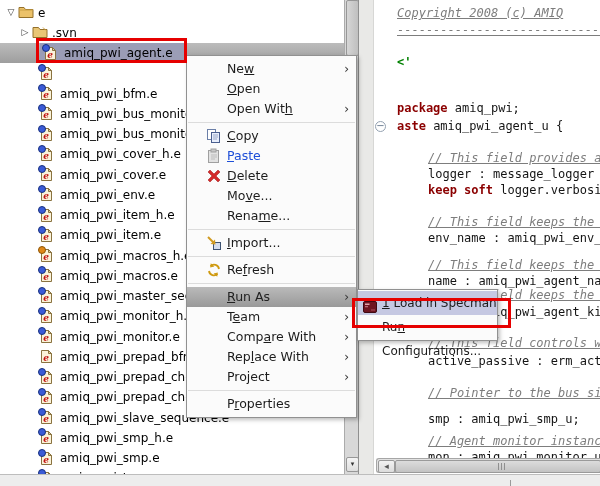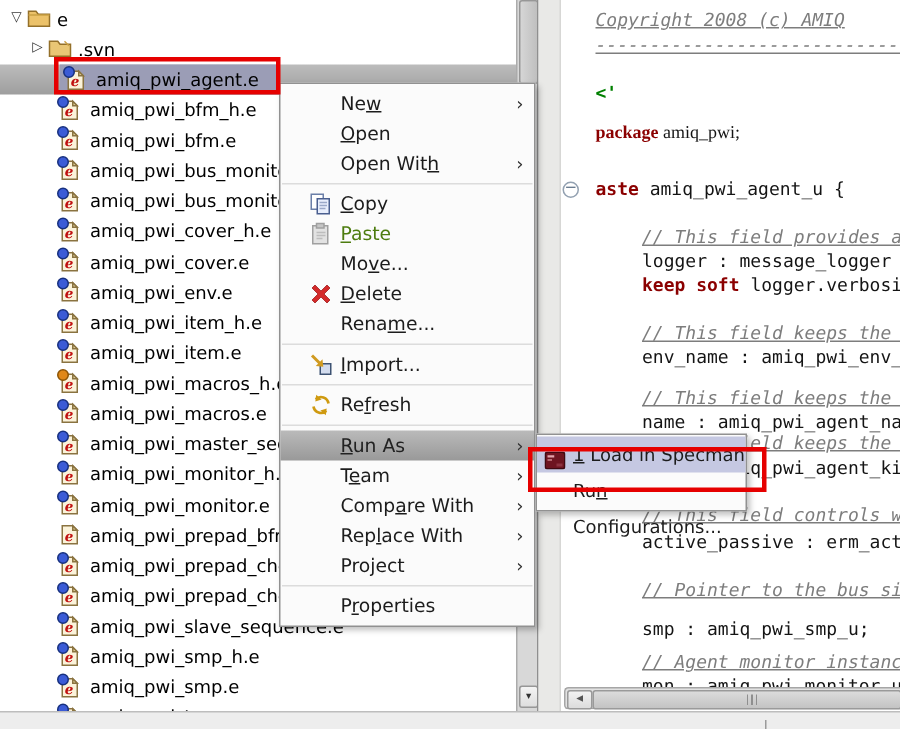--- a/index.html
+++ b/index.html
@@ -47,21 +47,21 @@
                 background:repeating-linear-gradient(90deg,#8f8f8f 0,#8f8f8f 1px,transparent 1px,transparent 3px);}
 
   
   #status-strip{position:absolute;left:0;top:474px;width:600px;height:12px;background:#ededed;border-top:1px solid #bdbdbd;box-sizing:border-box;}
   #status-tick{position:absolute;left:510px;top:480px;width:1px;height:6px;background:#9a9a9a;}
 
   
   #context-menu{position:absolute;left:186px;top:55px;width:171px;background:#fbfbfb;border:1px solid #919191;
                 box-shadow:2px 2px 4px rgba(0,0,0,.25);padding:3px 0;z-index:10;box-sizing:border-box;font-size:12.5px;}
   .mi{position:relative;height:20px;line-height:20px;padding-left:40px;color:#1c1c1c;}
-  .mi.disabled{color:#4d7c0f;}
+  .mi.disabled{color:#1d4ed8;}
   .mi.hl{background:linear-gradient(#bababa,#999999);color:#222;}
   .mi .ic{position:absolute;left:19px;top:2px;width:16px;height:16px;}
   .mi .arrow{position:absolute;right:7px;top:0;font-size:12px;color:#333;}
   .msep{height:1px;background:#dcdcdc;margin:3px 1px;}
 
   
   #run-as-submenu{position:absolute;left:357px;top:289px;width:141px;background:#fbfbfb;border:1px solid #919191;
                   box-shadow:2px 2px 4px rgba(0,0,0,.25);padding:1px 0;z-index:20;box-sizing:border-box;font-size:12px;}
   .smi{position:relative;height:24px;line-height:24px;padding-left:24px;color:#1c1c1c;}
   .smi.sel{background:#c5c8e2;}
@@ -114,21 +114,20 @@
       </div>
       <div class="tree-row" style="top: 62.75px; padding-left: 40px;">
         <span class="ticon">
           <svg width="13" height="15" viewBox="0 0 13 15">
             <path d="M1.5 1.5 h7 l3 3 v9 h-10 z" fill="#fbf3da" stroke="#8a7340"></path>
             <path d="M8.5 1.5 v3 h3 z" fill="#e4d49c" stroke="#8a7340"></path>
             <text x="6" y="11.5" font-size="9" font-family="DejaVu Serif,serif" font-weight="bold" font-style="italic" fill="#c01010" text-anchor="middle">e</text>
           </svg>
           <span class="deco blue"></span>
         </span>
-        <span class="tlabel">amiq_pwi_bfm_h.e</span>
       </div>
       <div class="tree-row" style="top: 83px; padding-left: 40px;">
         <span class="ticon">
           <svg width="13" height="15" viewBox="0 0 13 15">
             <path d="M1.5 1.5 h7 l3 3 v9 h-10 z" fill="#fbf3da" stroke="#8a7340"></path>
             <path d="M8.5 1.5 v3 h3 z" fill="#e4d49c" stroke="#8a7340"></path>
             <text x="6" y="11.5" font-size="9" font-family="DejaVu Serif,serif" font-weight="bold" font-style="italic" fill="#c01010" text-anchor="middle">e</text>
           </svg>
           <span class="deco blue"></span>
         </span>
@@ -350,21 +349,21 @@
 
   <div id="editor">
     <div id="lruler"></div>
     <div id="foldruler">
         <span class="foldmark" style="top: 121px;">−</span>
       </div>
     <div id="code-area">
         <div class="cl" style="top: 6px; left: 38px;"><span class="cm">Copyright 2008 (c) AMIQ</span></div>
         <div class="cl" style="top: 23px; left: 38px;"><span class="cm">--------------------------------------------------------</span></div>
         <div class="cl" style="top: 55px; left: 38px;"><span class="gr">&lt;'</span></div>
-        <div class="cl" style="top: 81px; left: 38px; font-family: Liberation Serif, serif;"><span class="kw">package</span><span class="pl"> amiq_pwi;</span></div>
+        <div class="cl" style="top: 101px; left: 38px;"><span class="kw">package</span><span class="pl"> amiq_pwi;</span></div>
         <div class="cl" style="top: 119px; left: 38px;"><span class="kw">aste</span><span class="pl"> amiq_pwi_agent_u {</span></div>
         <div class="cl" style="top: 151px; left: 69px;"><span class="cm">// This field provides a </span></div>
         <div class="cl" style="top: 167px; left: 69px;"><span class="pl">logger : message_logger </span></div>
         <div class="cl" style="top: 183px; left: 69px;"><span class="kw">keep soft</span><span class="pl"> logger.verbosit</span></div>
         <div class="cl" style="top: 215px; left: 69px;"><span class="cm">// This field keeps the m</span></div>
         <div class="cl" style="top: 231px; left: 69px;"><span class="pl">env_name : amiq_pwi_env_n</span></div>
         <div class="cl" style="top: 258px; left: 69px;"><span class="cm">// This field keeps the a</span></div>
         <div class="cl" style="top: 274px; left: 69px;"><span class="pl">name : amiq_pwi_agent_nam</span></div>
         <div class="cl" style="top: 288px; left: 69px;"><span class="cm">// This field keeps the a</span></div>
         <div class="cl" style="top: 305px; left: 69px;"><span class="pl">kind : amiq_pwi_agent_kin</span></div>
@@ -394,24 +393,24 @@
       <div class="mi"><span class="ic"><svg width="16" height="16" viewBox="0 0 16 16">
             <rect x="1.5" y="1.5" width="8" height="10" fill="#fff" stroke="#6b7fa8"></rect>
             <rect x="5.5" y="4.5" width="8" height="10" fill="#e8eefc" stroke="#4a5f8f"></rect>
             <path d="M7 7h5M7 9h5M7 11h4" stroke="#9aa8c8"></path>
           </svg></span><span><u>C</u>opy</span></div>
       <div class="mi disabled"><span class="ic"><svg width="16" height="16" viewBox="0 0 16 16">
             <rect x="2.5" y="2.5" width="10" height="12" fill="#e2e2e2" stroke="#a0a0a0"></rect>
             <rect x="5" y="1" width="5" height="3" fill="#c6c6c6" stroke="#a0a0a0"></rect>
             <path d="M5 7h6M5 9h6M5 11h4" stroke="#bdbdbd"></path>
           </svg></span><span><u>P</u>aste</span></div>
-      <div class="mi"><span>Mo<u>v</u>e...</span></div>
       <div class="mi"><span class="ic"><svg width="16" height="16" viewBox="0 0 16 16">
             <path d="M3 4 L7 8 L3 12 L5 14 L9 10 L13 14 L15 12 L11 8 L15 4 L13 2 L9 6 L5 2 z" fill="#d42a2a" stroke="#9b1515" stroke-width="0.5" transform="translate(-1,0)"></path>
           </svg></span><span><u>D</u>elete</span></div>
+      <div class="mi"><span>Mo<u>v</u>e...</span></div>
       <div class="mi"><span>Rena<u>m</u>e...</span></div>
       <div class="msep"></div>
       <div class="mi"><span class="ic"><svg width="16" height="16" viewBox="0 0 16 16">
             <rect x="7.5" y="7.5" width="7" height="7" fill="#d3dcee" stroke="#3d5272"></rect>
             <path d="M2 2 L8 8" stroke="#d09a20" stroke-width="2"></path>
             <path d="M9.5 9.5 L4.5 9 L9 4.5 z" fill="#d09a20"></path>
           </svg></span><span><u>I</u>mport...</span></div>
       <div class="msep"></div>
       <div class="mi"><span class="ic"><svg width="16" height="16" viewBox="0 0 16 16">
             <path d="M13 7 A5 5 0 0 0 4.5 4.2" fill="none" stroke="#cf9a10" stroke-width="1.8"></path>

